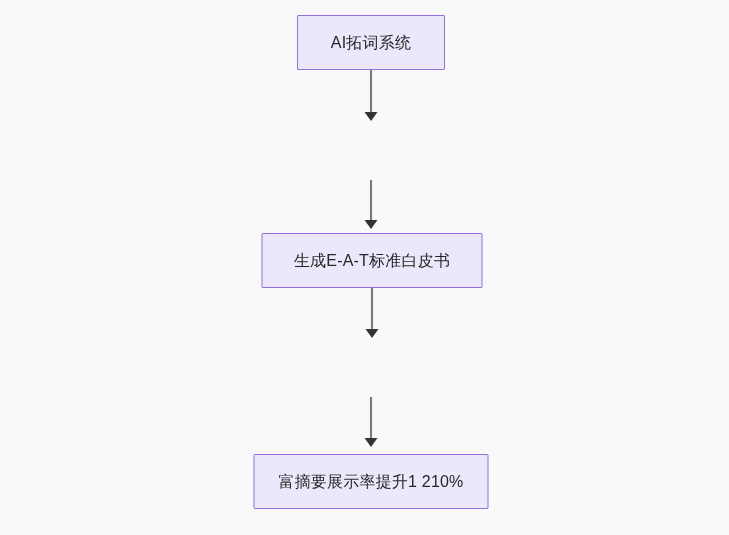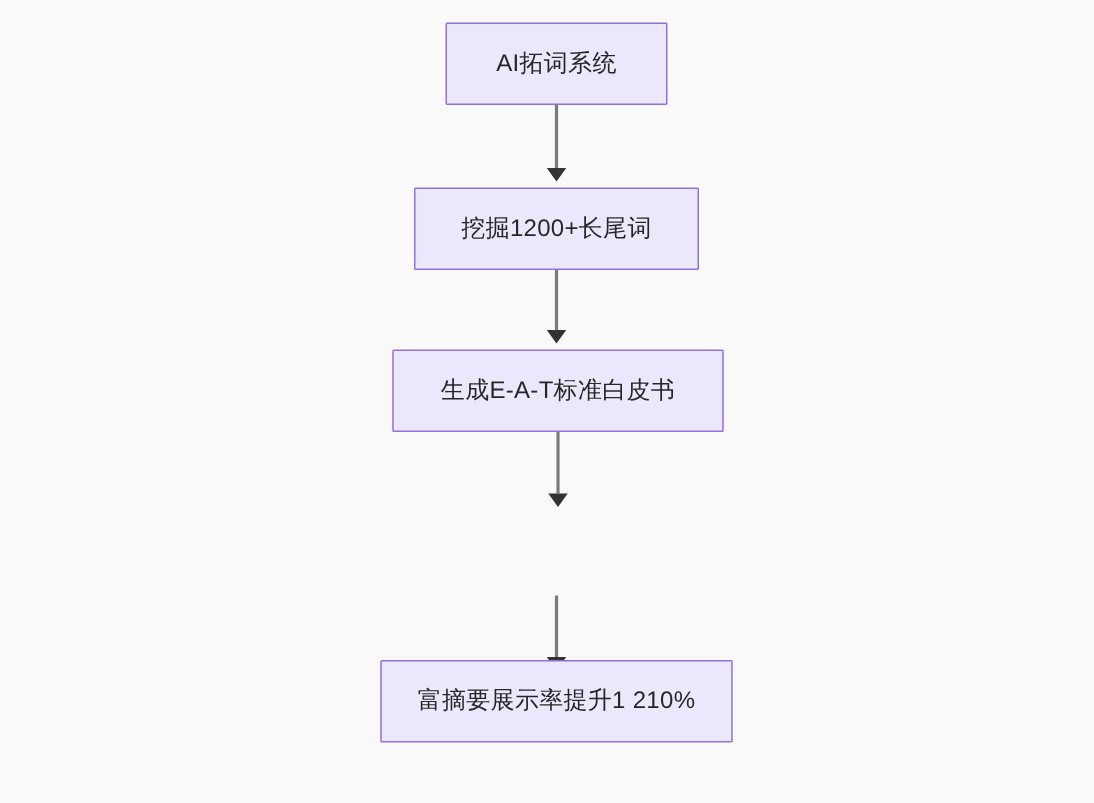--- a/index.html
+++ b/index.html
@@ -79,26 +79,23 @@
     <g>
       <line class="edge-line" x1="371" y1="397" x2="371" y2="438"></line>
       <polygon class="edge-head" points="364.5,438 377.5,438 371,447"></polygon>
     </g>
   </svg>
 
   <div class="node" id="node-1" style="left:371px; top:15px; width:148px;">
     <span class="node-label">AI拓词系统</span>
   </div>
 
-  <div class="node" id="node-2" style="left:371px; top:125px; width:190px;">
-    <span class="node-label">挖掘1200+长尾词</span>
-  </div>
 
   <div class="node" id="node-3" style="left:372px; top:233px; width:221px;">
     <span class="node-label">生成E-A-T标准白皮书</span>
   </div>
 
 
-  <div class="node" id="node-5" style="left:371px; top:440px; width:235px;">
+  <div class="node" id="node-5" style="left:371px; top:454px; width:235px;">
     <span class="node-label">富摘要展示率提升1 210%</span>
   </div>
 
 </div>
 
 </body></html>

